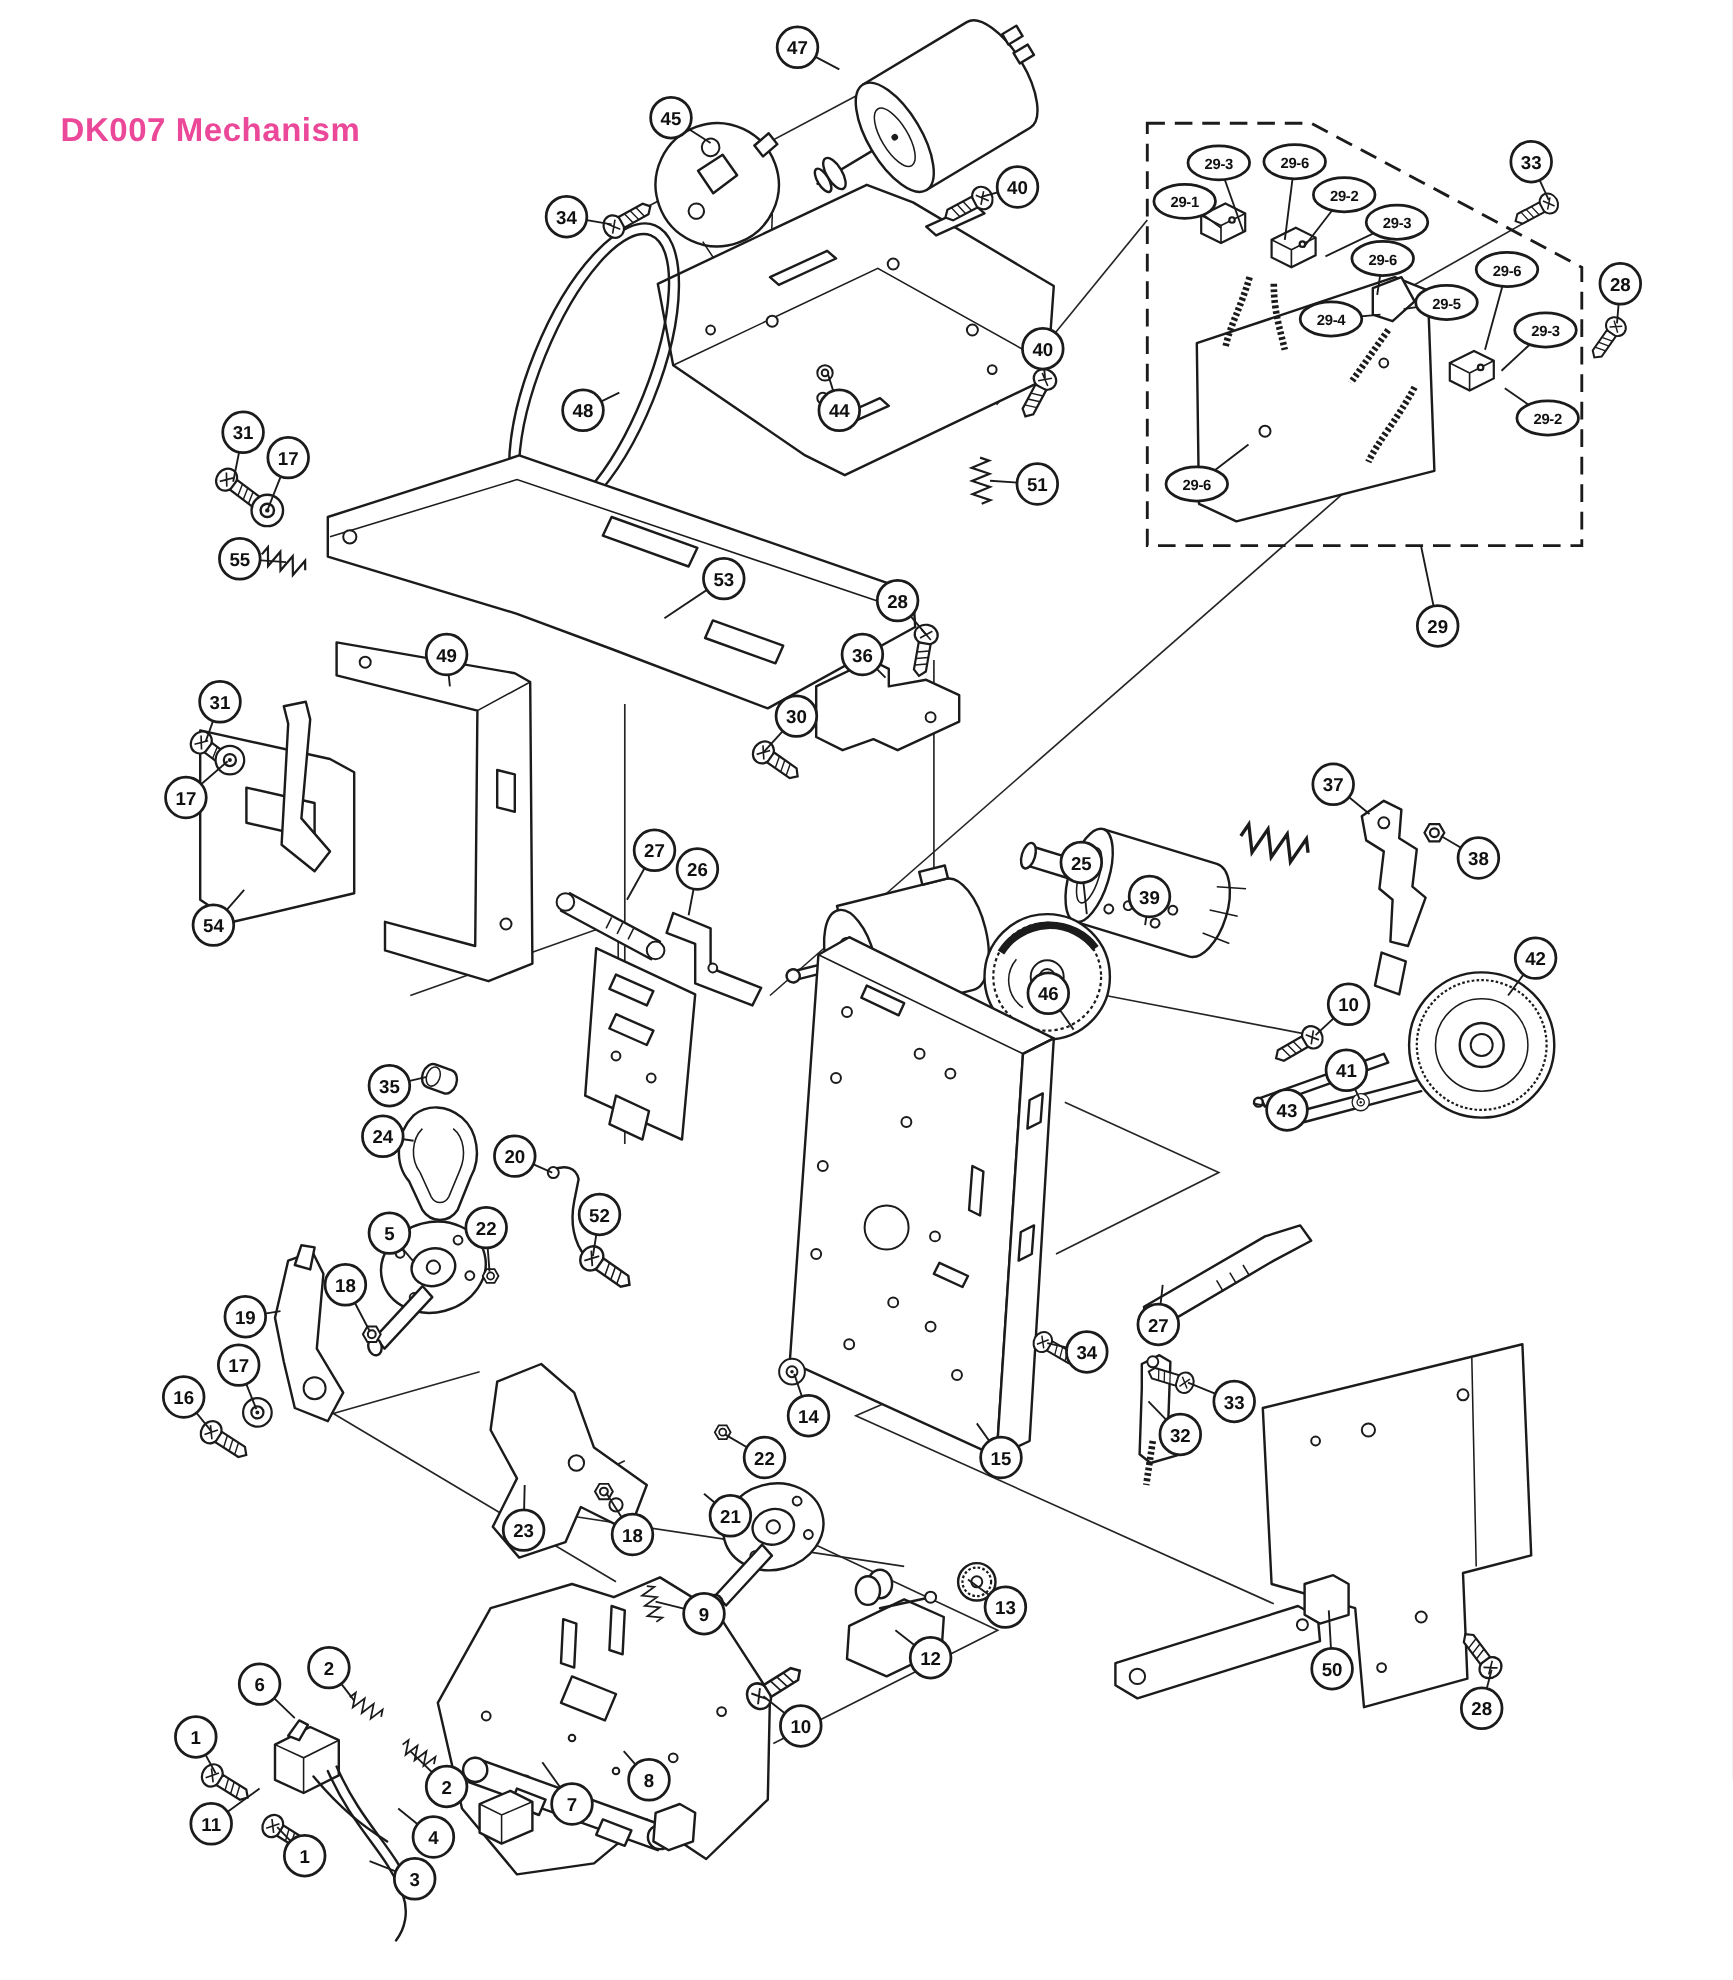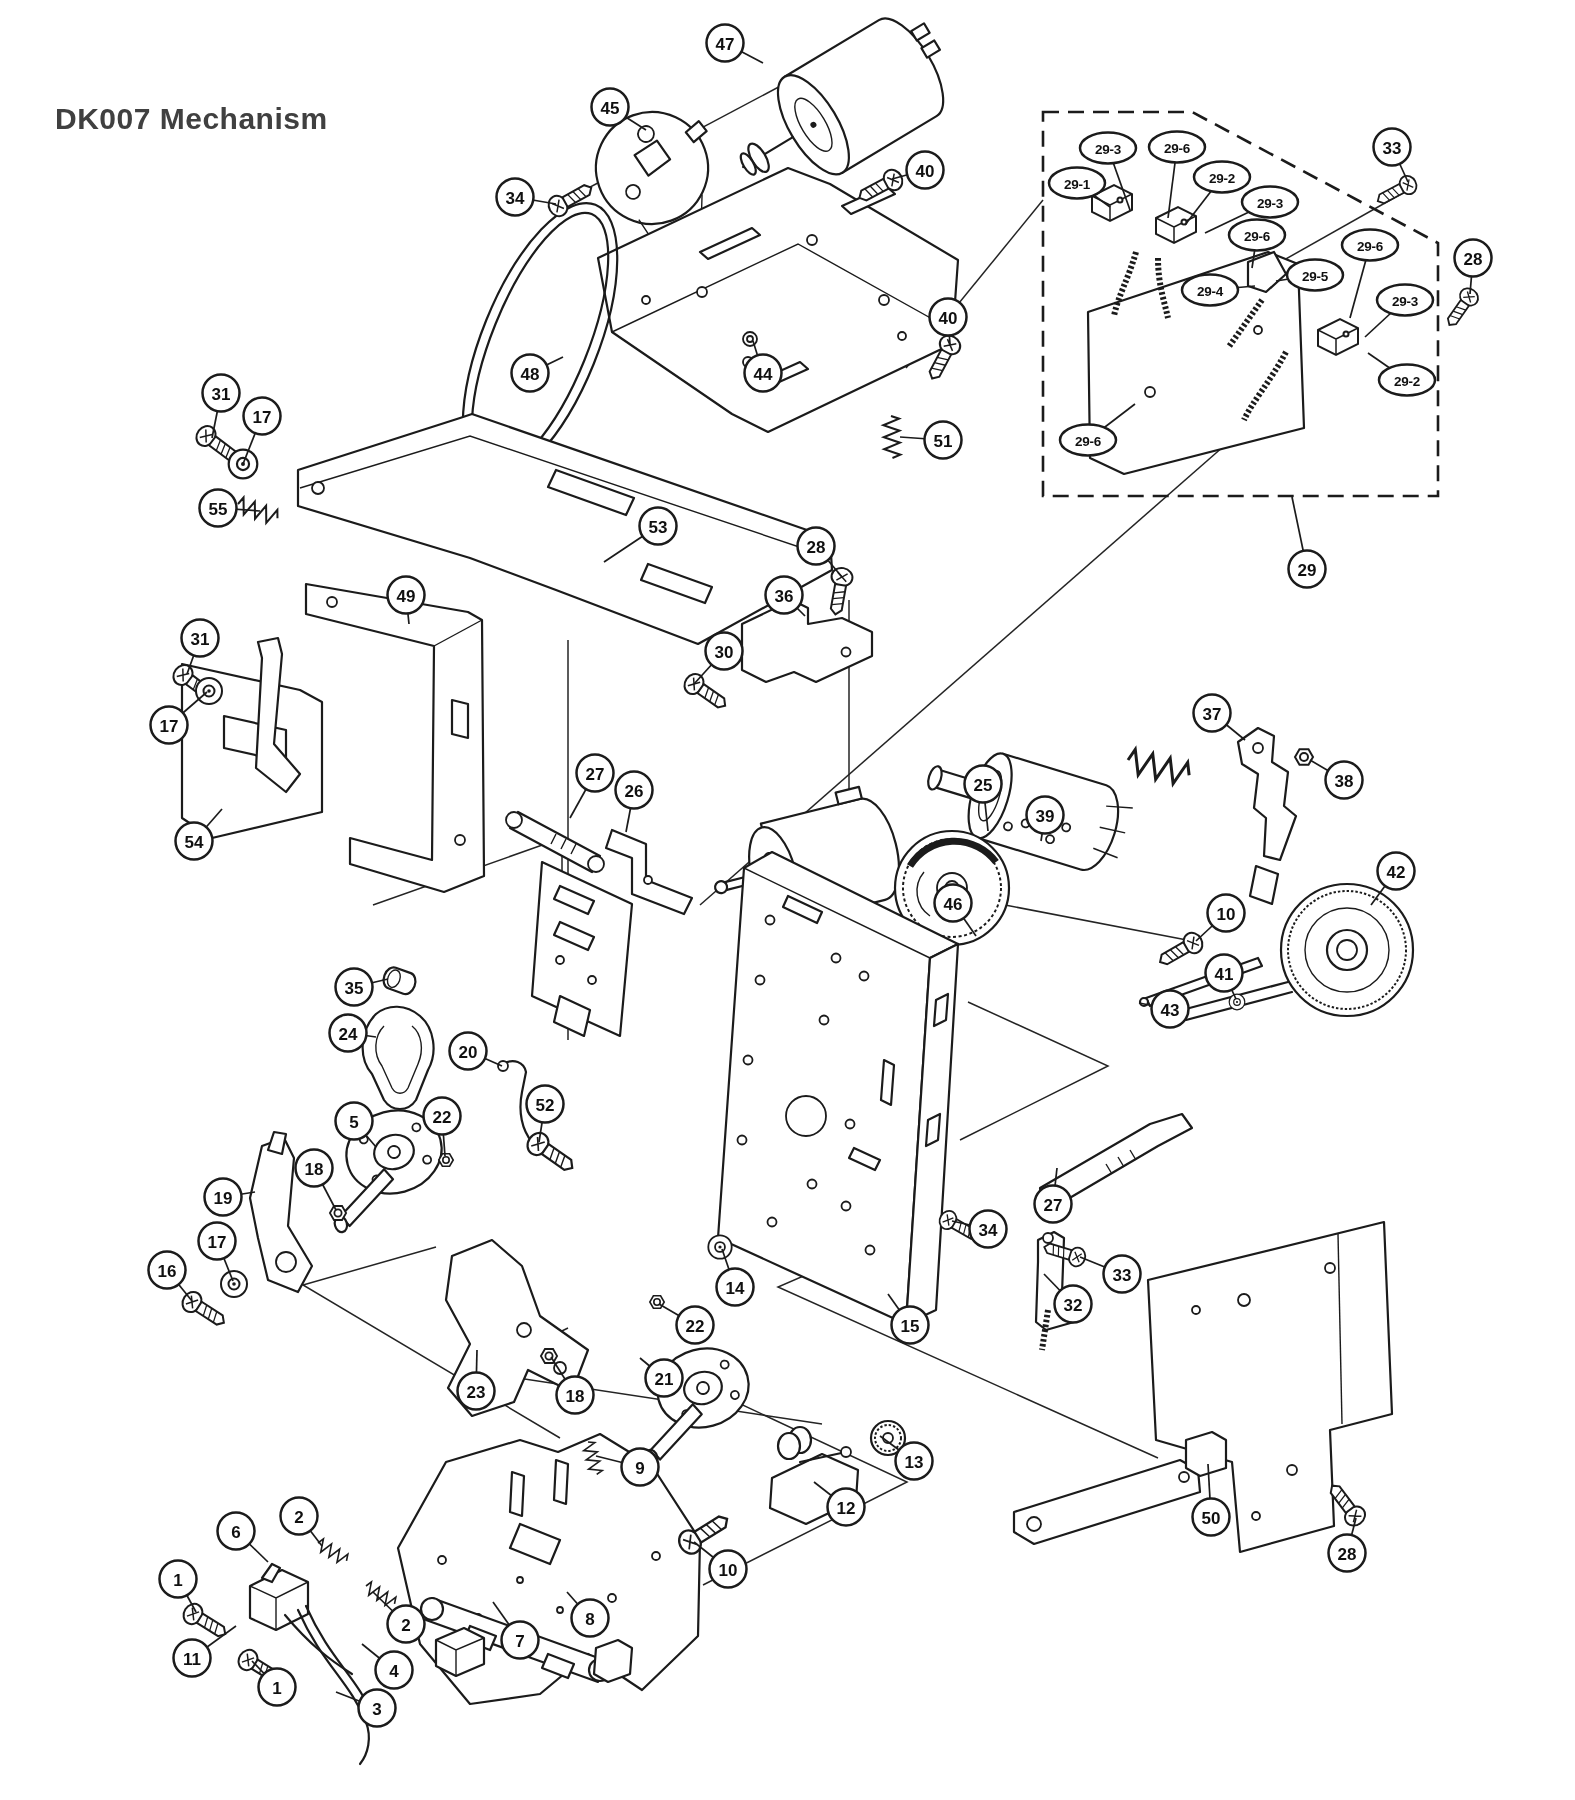--- a/index.html
+++ b/index.html
@@ -1,18 +1,18 @@
 <!DOCTYPE html>
 <html><head>
 <meta charset="utf-8">
 <style>
   html,body{margin:0;padding:0;background:#e8e8e8;}
   #page{position:relative;width:1575px;height:1800px;background:#ffffff;overflow:hidden;
         font-family:"Liberation Sans",sans-serif;}
-  #page-title{position:absolute;left:55px;top:102px;font-size:30px;font-weight:700;color:#404040;
+  #page-title{position:absolute;left:55px;top:102px;font-size:30px;font-weight:700;color:#ec4899;
               letter-spacing:.5px;}
   svg{position:absolute;left:0;top:0;}
   .part{fill:#ffffff;stroke:#1b1b1b;stroke-width:2.2;stroke-linejoin:round;stroke-linecap:round;}
   .partn{fill:none;stroke:#1b1b1b;stroke-width:2.2;stroke-linejoin:round;stroke-linecap:round;}
   .thin{fill:none;stroke:#1b1b1b;stroke-width:1.4;}
   .cline{fill:none;stroke:#242424;stroke-width:1.5;}
   .teeth{fill:none;stroke:#1b1b1b;stroke-width:2;stroke-dasharray:3 2.6;}
   .knurl{fill:none;stroke:#1b1b1b;stroke-width:2;stroke-dasharray:2.4 2;}
   .hwire{fill:none;stroke:#1b1b1b;stroke-width:6;stroke-dasharray:2.6 2.3;}
   .dashedbox{fill:none;stroke:#1b1b1b;stroke-width:2.6;stroke-dasharray:16 9;}

